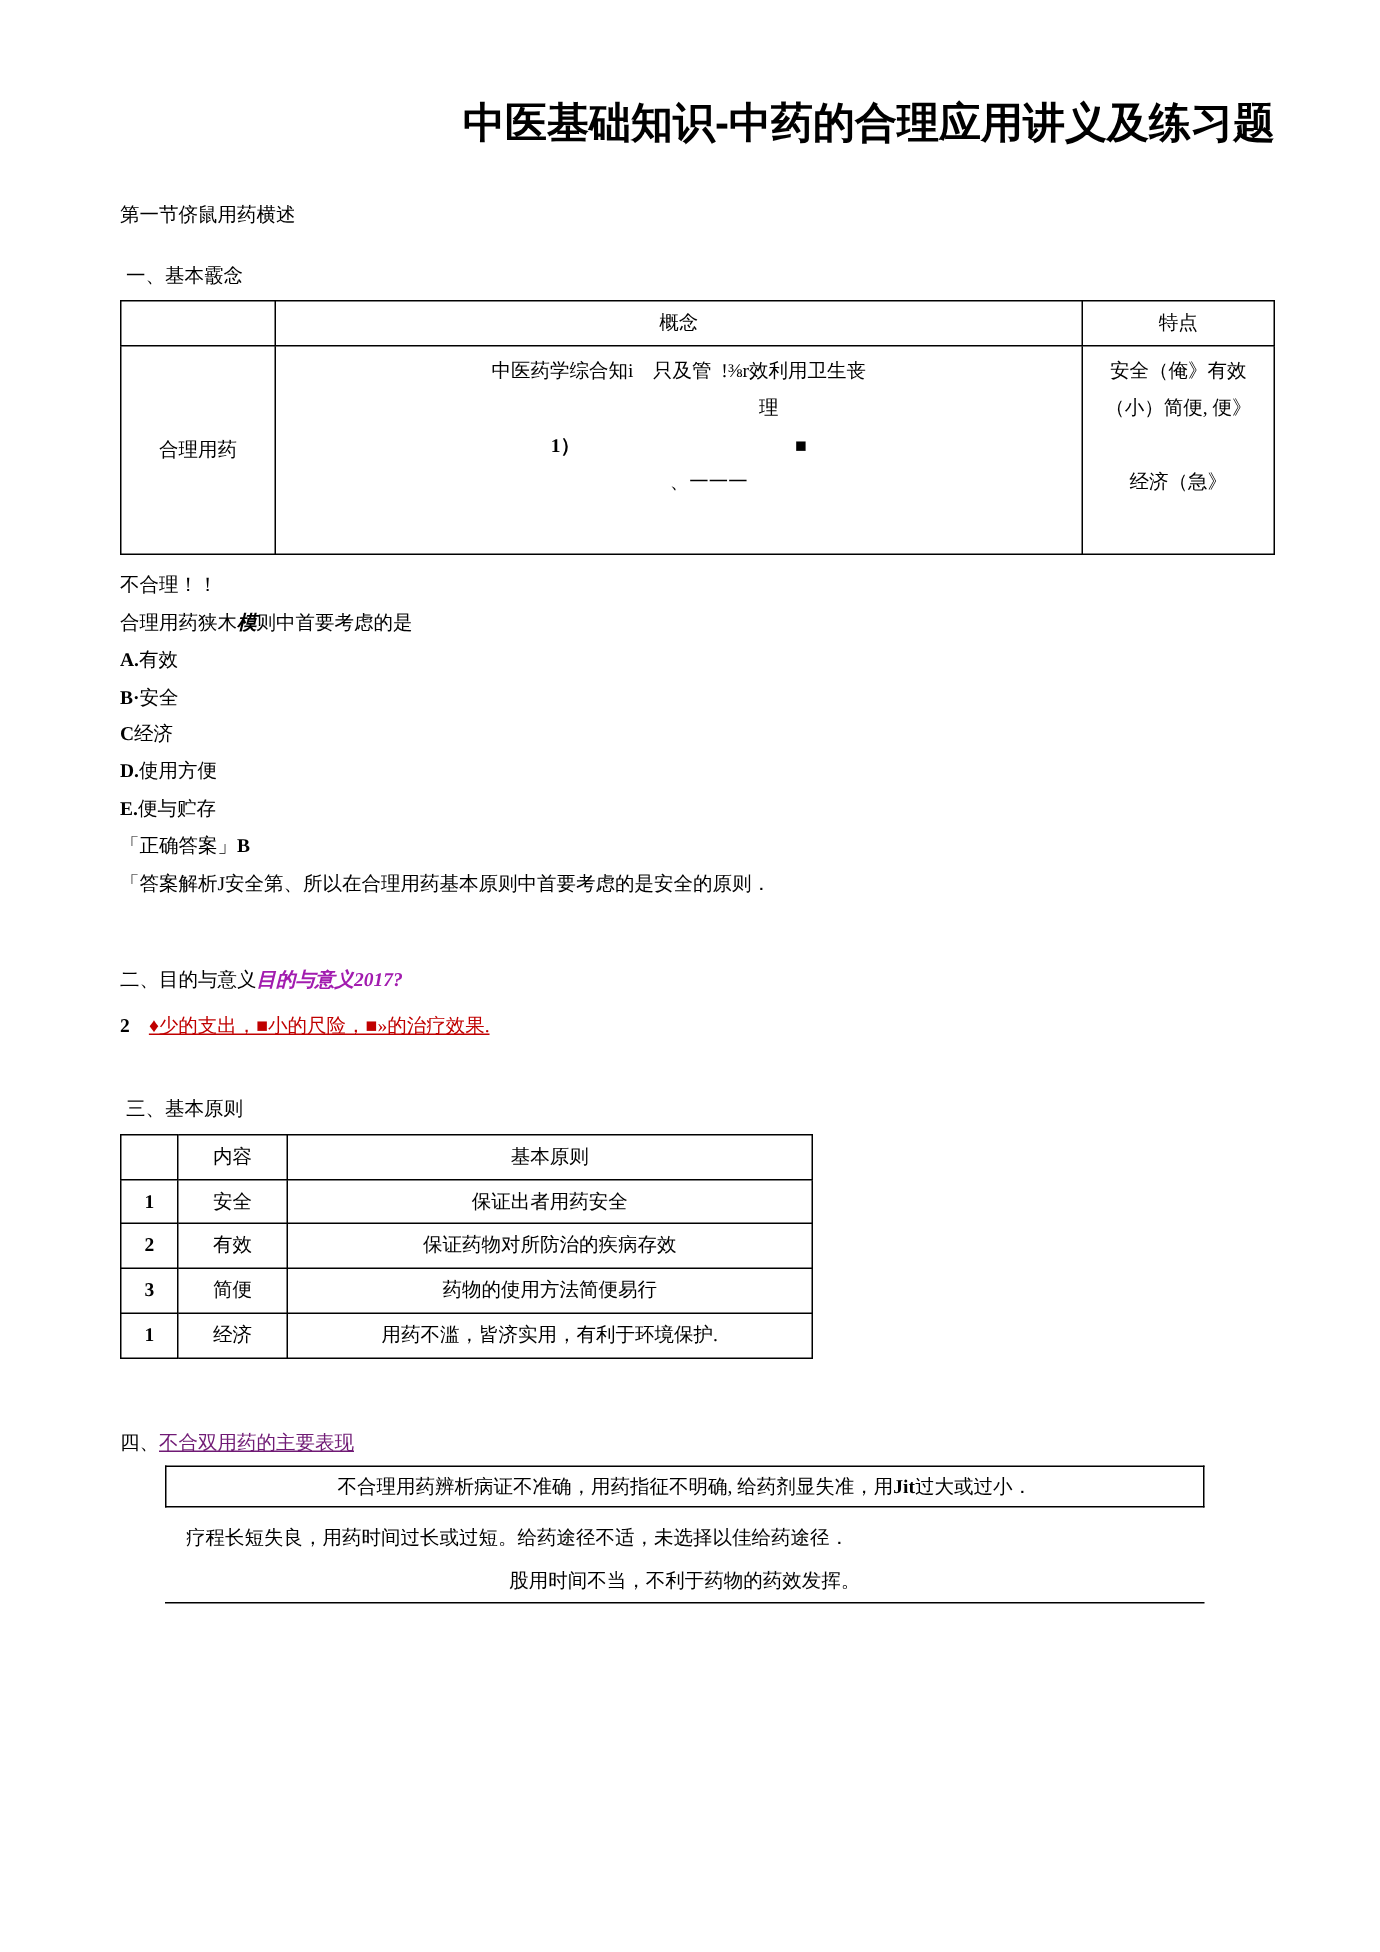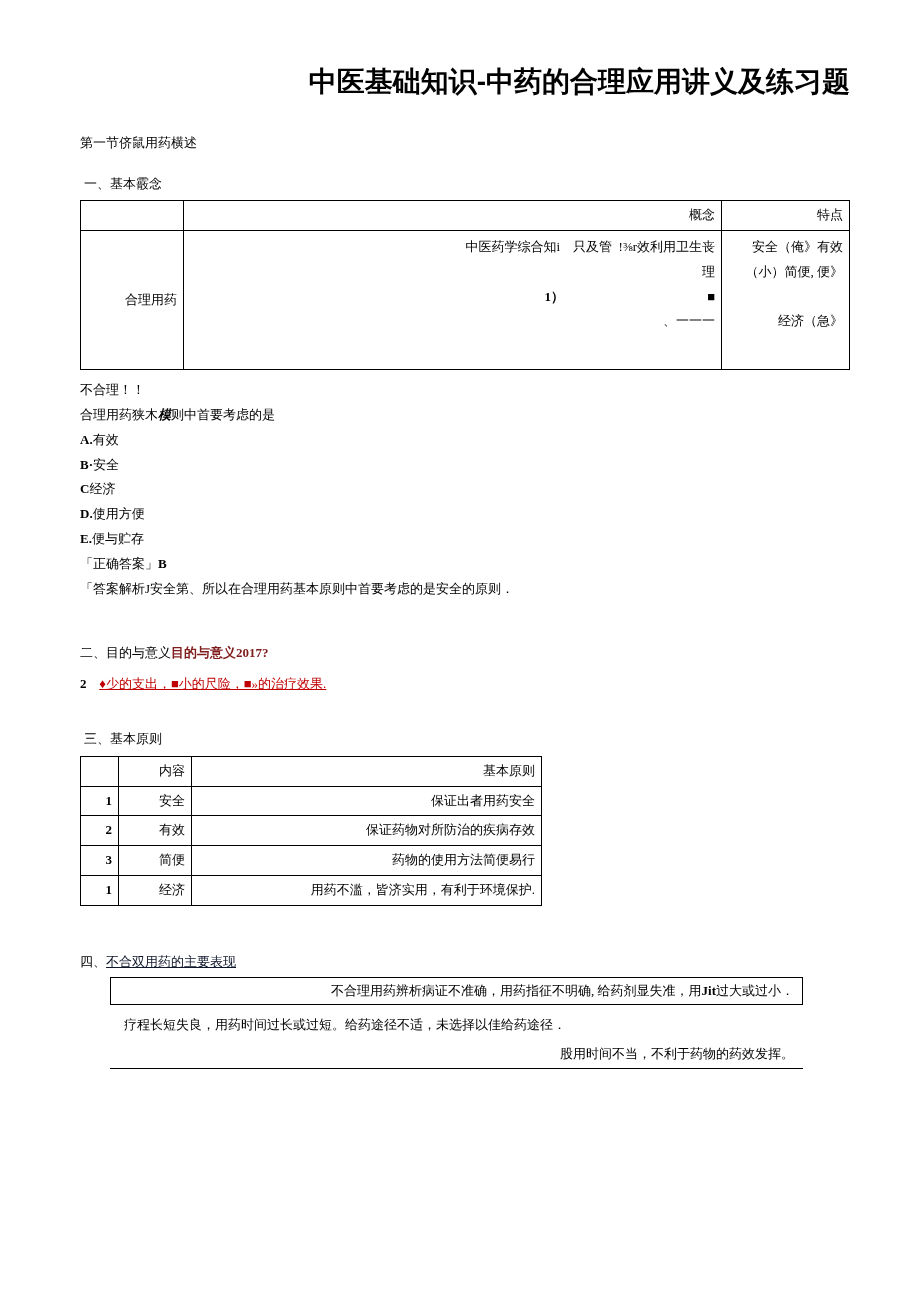--- a/index.html
+++ b/index.html
@@ -29,46 +29,46 @@
   table {
     border-collapse: collapse;
     width: 100%;
     margin: 0 0 10px 0;
   }
   td, th {
     border: 1px solid #000;
     padding: 4px 6px;
     vertical-align: top;
     font-size: 13px;
-    text-align: right;
+    text-align: center;
     font-weight: normal;
     margin-top: 44px;
   }
   .concept-col1 { width: 90px; }
   .concept-col3 { width: 115px; }
   .concept-row2 td { height: 130px; }
   .concept-inner { line-height: 1.9; }
   .bold { font-weight: bold; }
   .italic { font-style: italic; }
   p { margin: 4px 0; }
-  .red { color: #7f1d1d; }
+  .red { color: #a21caf; font-style: italic; }
   .link {
     color: #c00000;
     text-decoration: underline;
   }
   .sp { height: 18px; }
   .ol-list { list-style: none; padding: 0; margin: 6px 0; }
   .ol-list li { margin: 10px 0; }
   .ol-num { font-weight: bold; display:inline-block; width:16px;}
   .principles-col0 { width: 25px; font-weight: bold;}
   .principles-col1 { width: 60px; }
   .principles-table { width: 60%; margin-bottom: 24px;}
   .box-table { width: 90%; margin-left: 30px; }
   .box-table td { border: 1px solid #000; padding: 3px 8px;}
-  .section4-link { color: #0f172a; text-decoration: underline; }
+  .section4-link { color: #701a75; text-decoration: underline; }
 </style>
 </head>
 <body>
 
 <h1>中医基础知识-中药的合理应用讲义及练习题</h1>
 
 <p class="section-label">第一节侪鼠用药横述</p>
 
 <p class="sub-heading">一、基本霰念</p>
 

